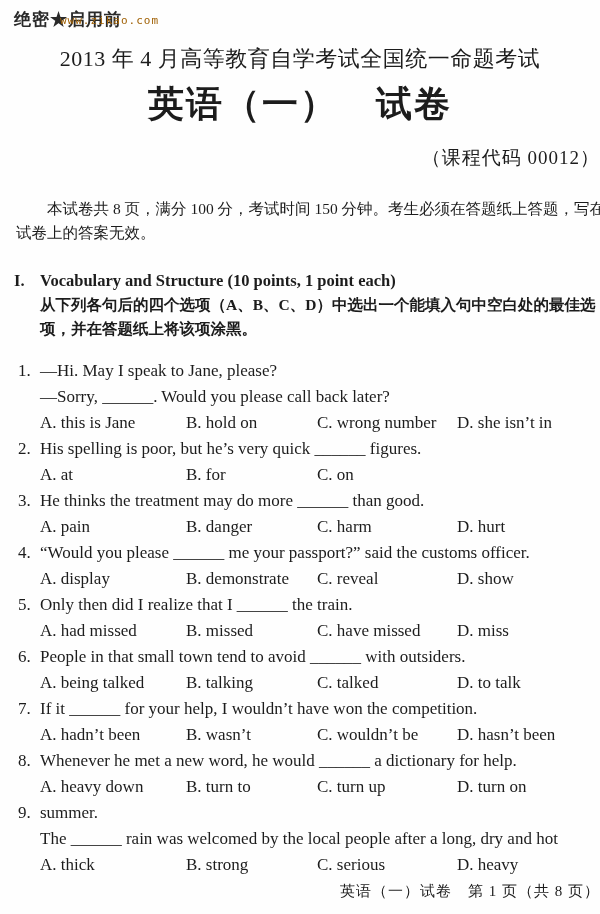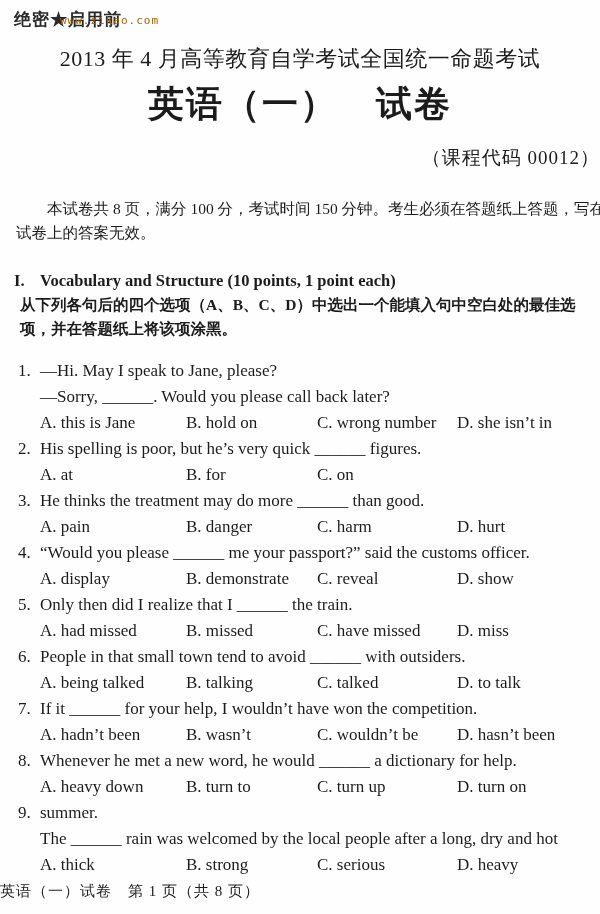--- a/index.html
+++ b/index.html
@@ -29,36 +29,36 @@
 
   
   .notice { margin: 26px 15px 0 16px; font-size: 15.5px; line-height: 24px; }
   .notice-line1 { text-indent: 2em; white-space: nowrap; }
   .notice-line2 { white-space: nowrap; }
 
   
   .section-head { display: flex; margin-top: 24px; padding-left: 14px; font-weight: bold; font-size: 16.5px; line-height: 24px; }
   .section-numeral { width: 26px; }
   .section-title { white-space: nowrap; }
-  .section-instr { padding-left: 20px; padding-right: 10px; font-weight: bold; font-size: 15.5px; line-height: 24px; }
+  .section-instr { padding-left: 40px; padding-right: 10px; font-weight: bold; font-size: 15.5px; line-height: 24px; }
   .instr-line { white-space: nowrap; }
 
   
   .questions { margin-top: 17px; padding-left: 18px; }
   .question { display: flex; }
   .qnum { width: 22px; font-size: 17px; line-height: 26px; }
   .qbody { flex: 1; padding-right: 8px; }
   .qline { font-size: 17px; line-height: 26px; white-space: nowrap; }
   .opts { display: grid; grid-template-columns: 146px 131px 140px 1fr; }
   .opt { font-size: 17px; line-height: 26px; white-space: nowrap; }
 
   
   .footer {
     position: absolute; left: 0; top: 882px; width: 100%;
-    text-align: left; font-size: 15px; letter-spacing: 1px;
+    text-align: right; font-size: 15px; letter-spacing: 1px;
   }
 </style>
 </head>
 <body>
 
 <div class="page">
 
   <div class="watermark">
     <span class="wm-banner">绝密★启用前</span>
     <span class="wm-overlay">www.zikao.com</span>

